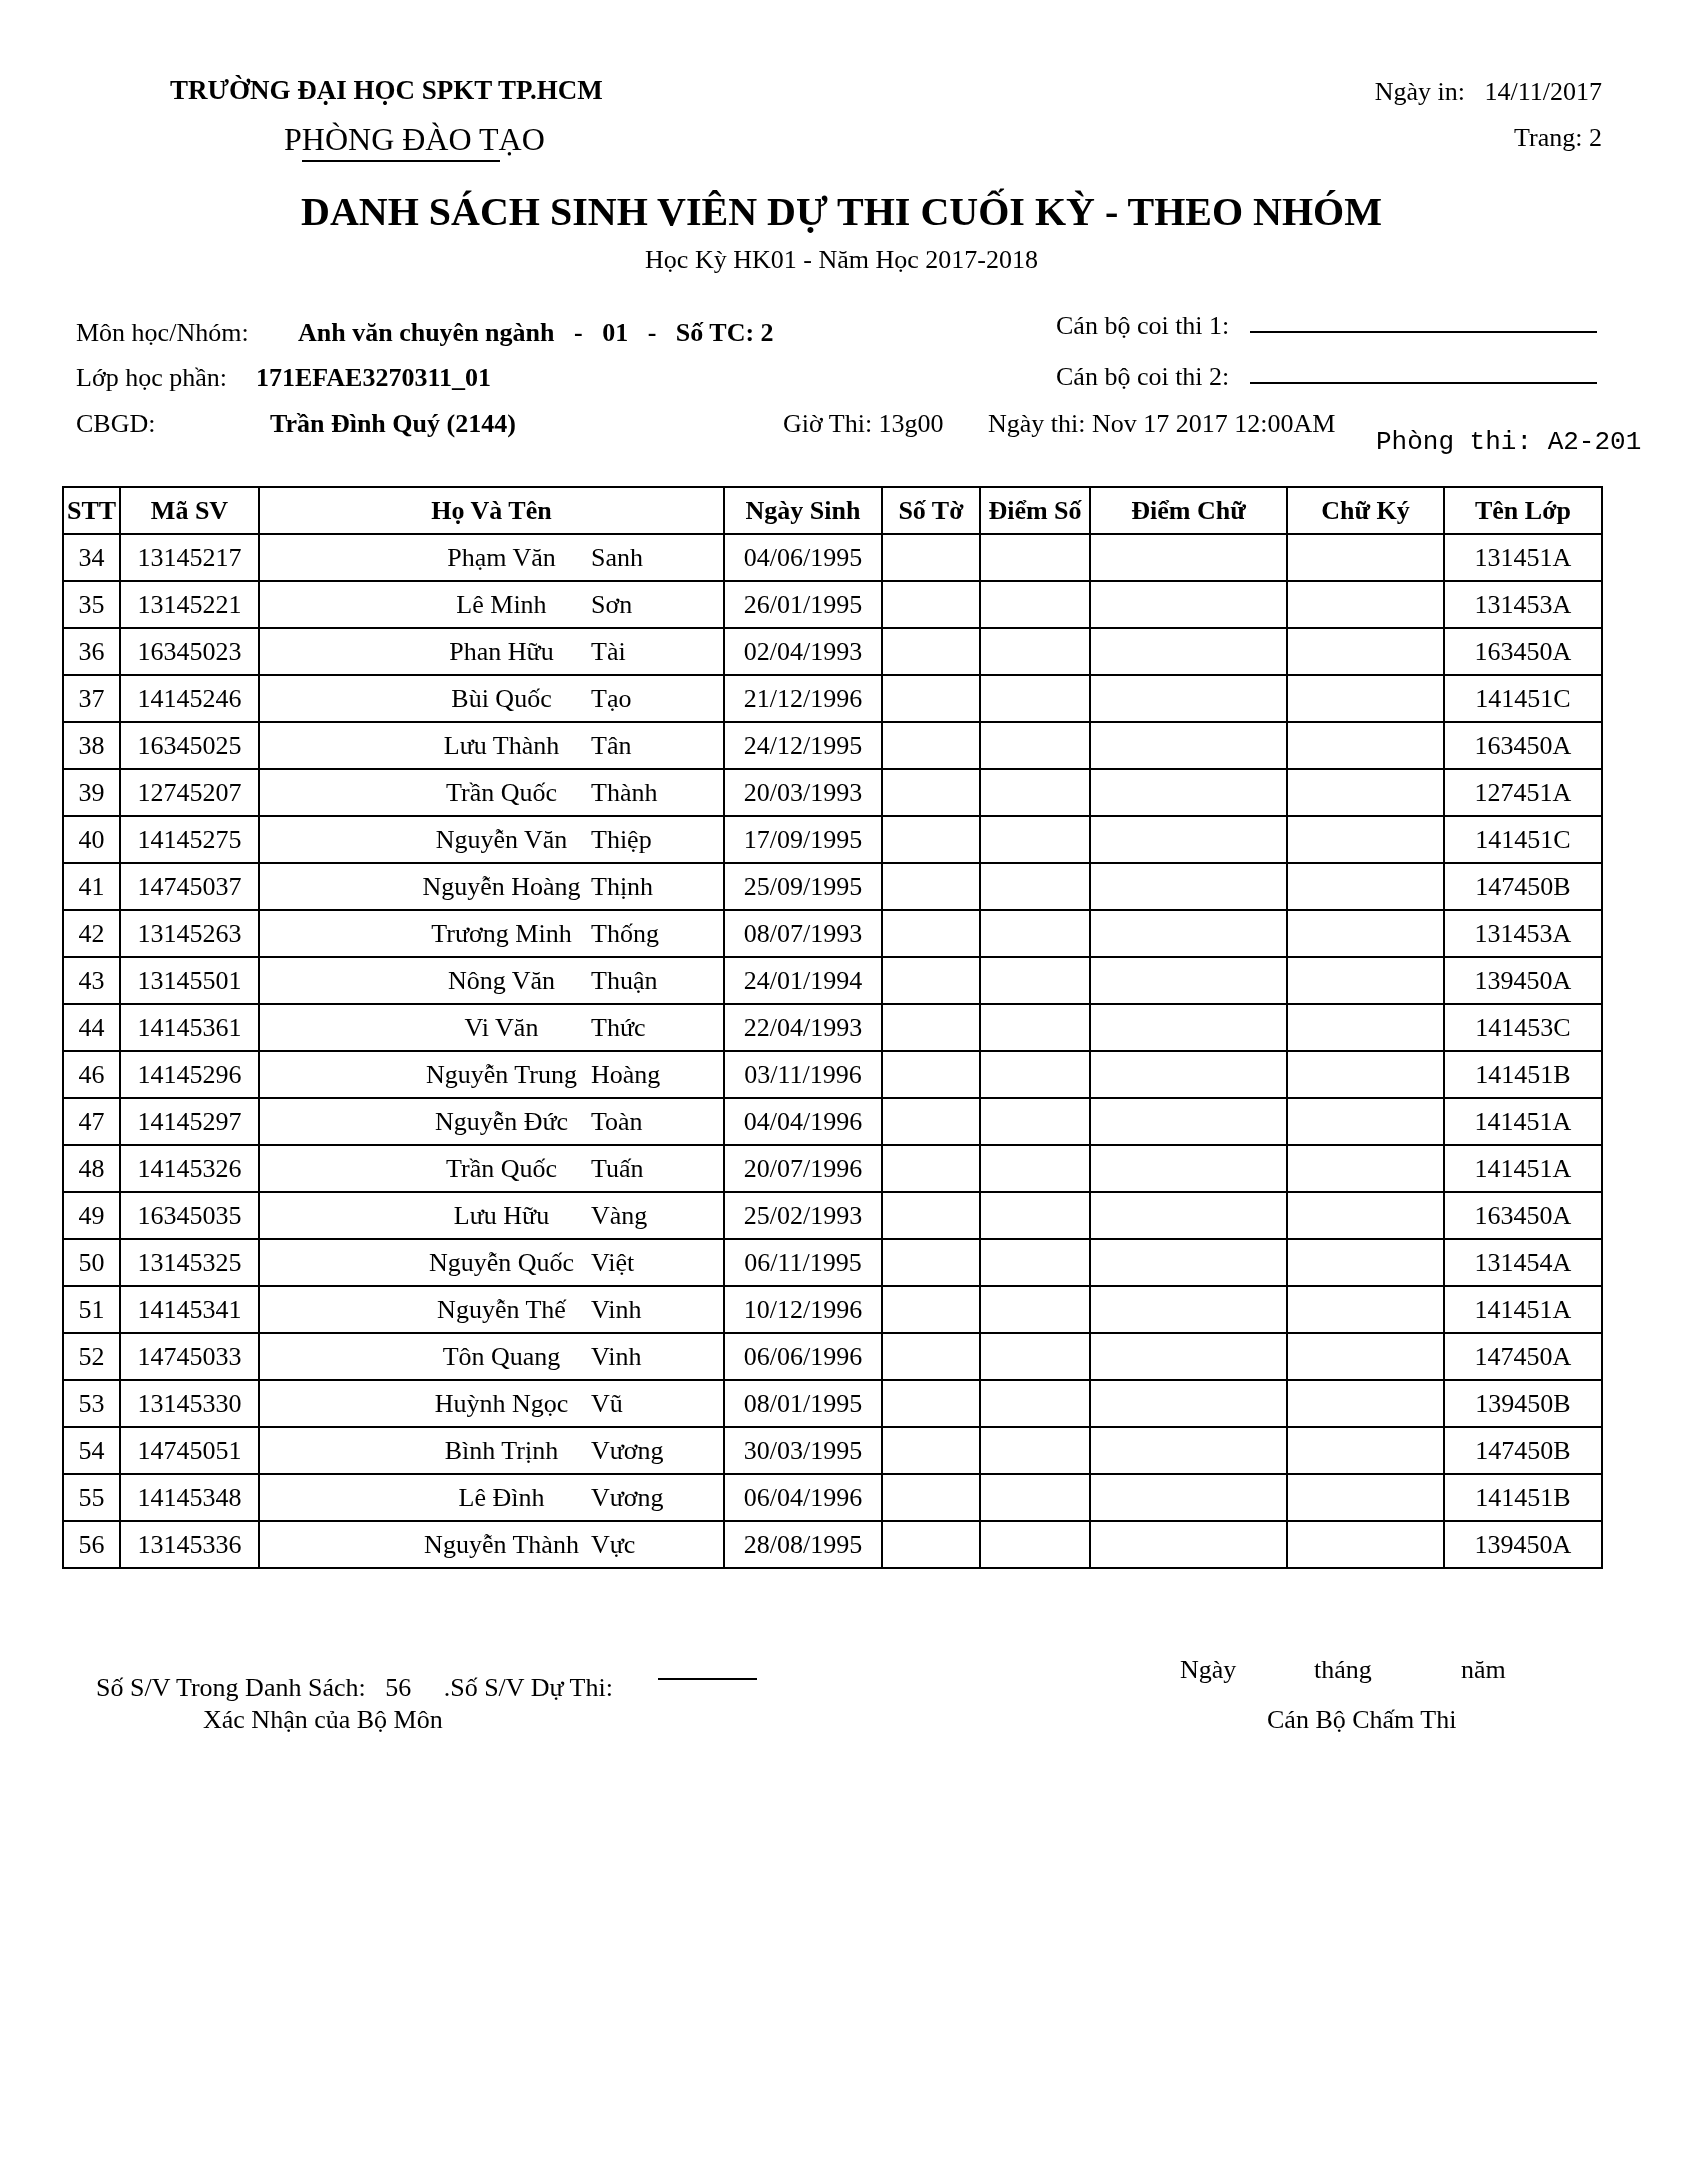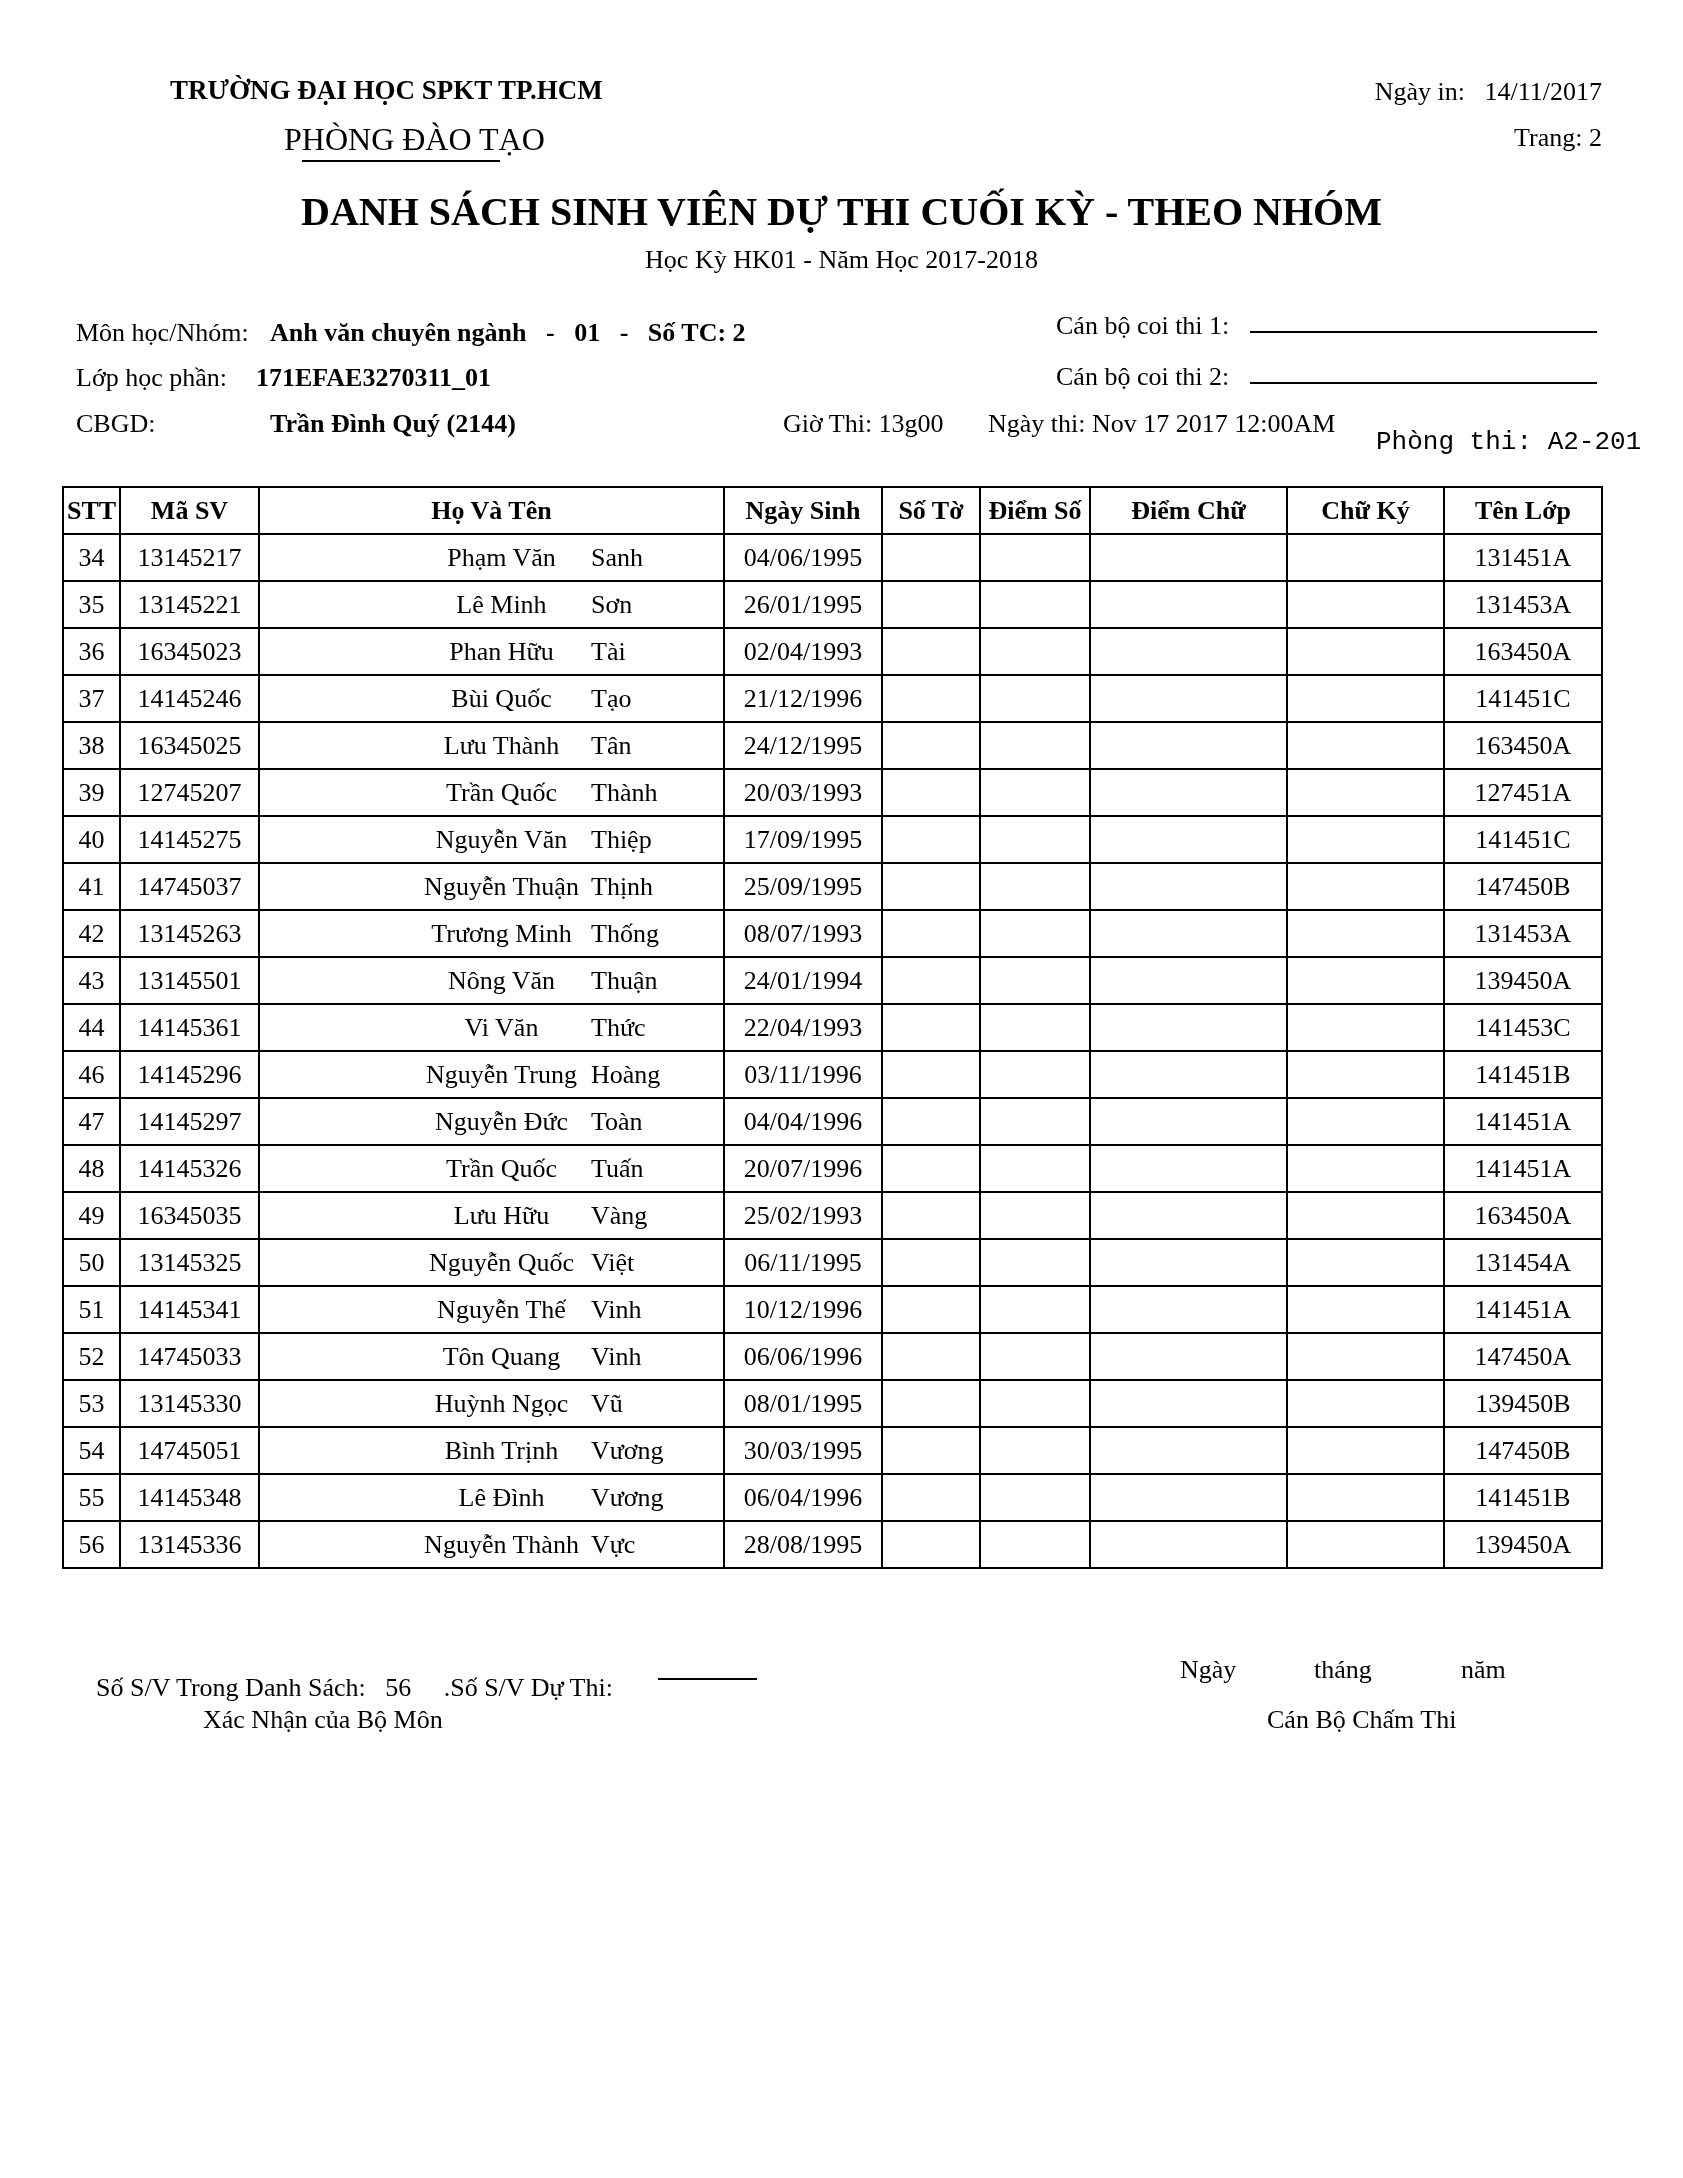--- a/index.html
+++ b/index.html
@@ -59,21 +59,21 @@
 </div>
 <div class="abs" id="page-no">
   <span>Trang:</span>
   <span>2</span>
 </div>
 
 <div class="abs" id="title">DANH SÁCH SINH VIÊN DỰ THI CUỐI KỲ - THEO NHÓM</div>
 <div class="abs" id="subtitle">Học Kỳ HK01 - Năm Học 2017-2018</div>
 
 <div class="abs lbl" id="row1-label">Môn học/Nhóm:</div>
-<div class="abs lbl" id="row1-value" style="white-space: pre;">Anh văn chuyên ngành   -   01   -   Số TC: 2</div>
+<div class="abs lbl" id="row1-value" style="white-space: pre; margin-left: 28px;">Anh văn chuyên ngành   -   01   -   Số TC: 2</div>
 <div class="abs lbl" id="row2-label">Lớp học phần:</div>
 <div class="abs lbl" id="row2-value">171EFAE3270311_01</div>
 <div class="abs lbl" id="row3-label">CBGD:</div>
 <div class="abs lbl" id="row3-value">Trần Đình Quý (2144)</div>
 
 <div class="abs lbl" id="invig1">Cán bộ coi thi 1:</div>
 <div class="abs" id="invig1-line"></div>
 <div class="abs lbl" id="invig2">Cán bộ coi thi 2:</div>
 <div class="abs" id="invig2-line"></div>
 
@@ -180,21 +180,21 @@
         <td>17/09/1995</td>
         <td></td>
         <td></td>
         <td></td>
         <td></td>
         <td>141451C</td>
       </tr>
       <tr>
         <td>41</td>
         <td>14745037</td>
-        <td class="name"><span class="family">Nguyễn Thuận</span><span class="given">Thịnh</span></td>
+        <td class="name"><span class="family">Nguyễn Hoàng</span><span class="given">Thịnh</span></td>
         <td>25/09/1995</td>
         <td></td>
         <td></td>
         <td></td>
         <td></td>
         <td>147450B</td>
       </tr>
       <tr>
         <td>42</td>
         <td>13145263</td>

